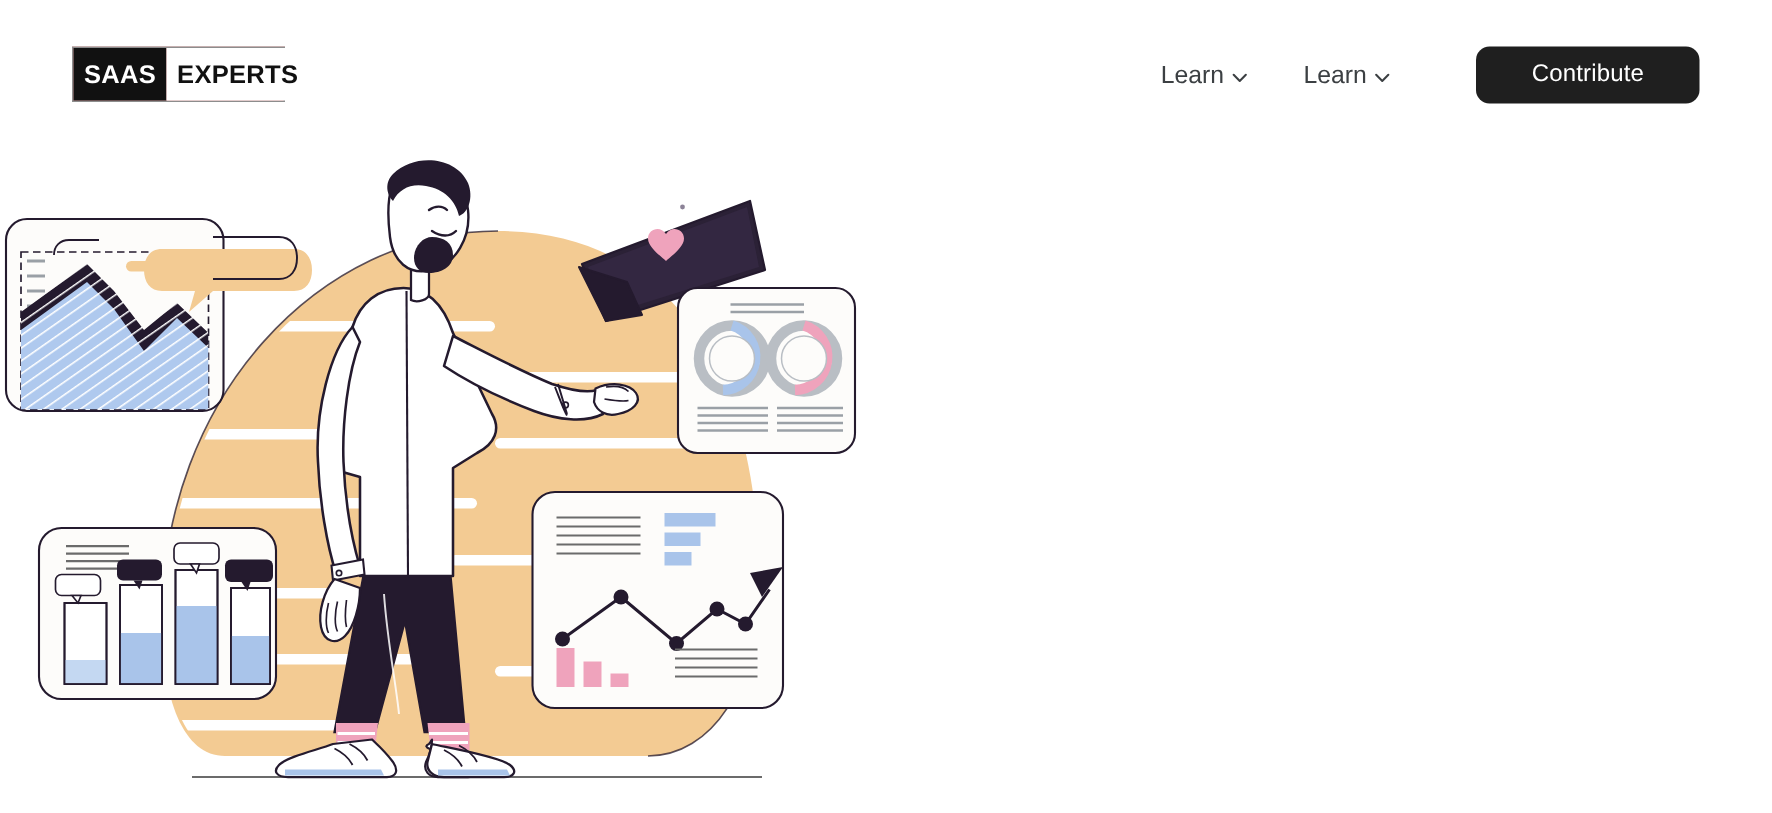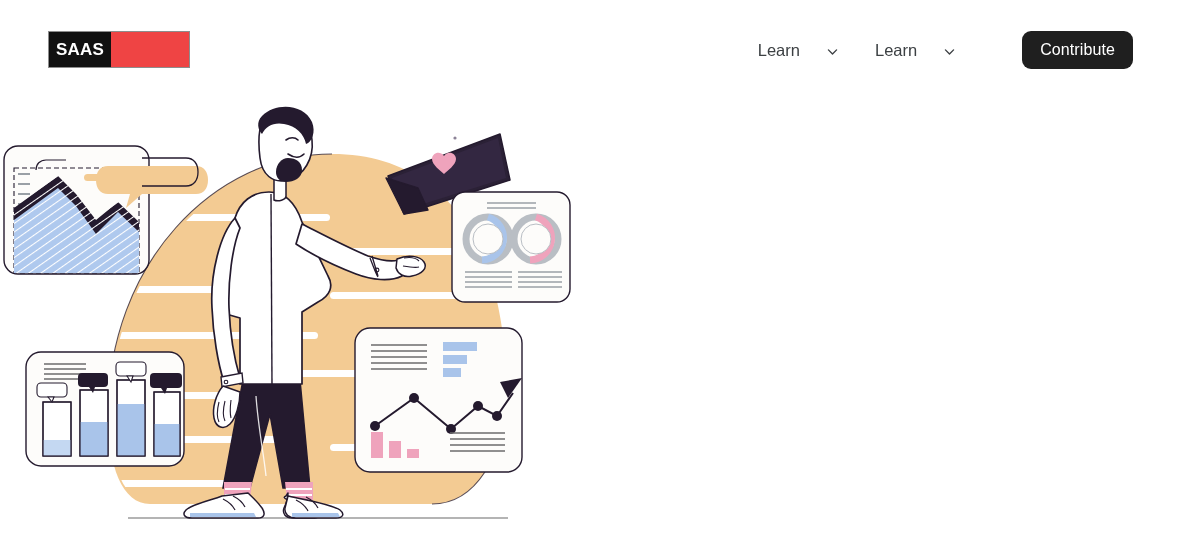--- a/index.html
+++ b/index.html
@@ -11,47 +11,47 @@
   .page{position:relative;width:1181px;height:542px;background:#fff;}
 
   
   .header{
     position:absolute;top:0;left:0;width:1181px;height:100px;
     display:flex;align-items:center;
   }
   .logo{
     position:absolute;left:48px;top:31px;
     display:flex;align-items:stretch;
-    border:1px solid #8d8d8d;background:#ef4444;height:37px;width:142px;
+    border:1px solid #8d8d8d;background:#fca5a5;height:37px;width:142px;
     box-sizing:border-box;
   }
   .logo-left{
     background:#111;color:#fff;display:flex;align-items:center;justify-content:center;
     padding:0 7px;font-size:17px;font-weight:700;letter-spacing:.2px;line-height:1;
   }
   .logo-right{
     background:#fff;color:#111;display:flex;align-items:center;justify-content:center;
     padding:0 7px;font-size:17px;font-weight:700;letter-spacing:.2px;line-height:1;
   }
 
   .nav{
     position:absolute;right:48px;top:31px;height:38px;
     display:flex;align-items:center;gap:0px;
   }
   .nav-item{
-    display:flex;align-items:center;gap:26px;
+    display:flex;align-items:center;gap:4px;
     color:#3c4043;font-size:16.5px;font-weight:400;
     padding:0 18px;cursor:pointer;white-space:nowrap;justify-content:center;
   }
   .chev{display:inline-block;width:13px;height:13px;position:relative;top:1px;}
   .chev svg{display:block;}
   .btn-contribute{
-    margin-left:48px;
+    margin-left:38px;
     background:#1f1f1f;color:#fff;border:none;border-radius:9px;
-    height:38px;padding:0 18px;font-size:16px;font-weight:400;
+    height:38px;padding:0 37px;font-size:16px;font-weight:400;
     font-family:"Liberation Sans","DejaVu Sans",sans-serif;
     cursor:pointer;letter-spacing:.1px;
   }
 
   
   .copy{position:absolute;left:669px;top:205px;width:470px;}
   .headline{
     margin:0;font-size:49px;line-height:1.08;font-weight:700;
     color:#2e3338;letter-spacing:-.6px;
   }
@@ -66,20 +66,21 @@
 </style>
 </head>
 <body>
 
 <div class="page">
 
   <header class="header">
 
     <div class="logo">
       <span class="logo-left">SAAS</span>
+      <span class="logo-right">EXPERTS</span>
     </div>
 
     <nav class="nav">
 
       <div class="nav-item">
         <span>Learn</span>
         <span class="chev">
           <svg width="13" height="13" viewBox="0 0 16 16">
               <path d="M3 6 L8 11 L13 6" fill="none" stroke="#3c4043" stroke-width="1.7" stroke-linecap="round" stroke-linejoin="round"></path>
             </svg>

